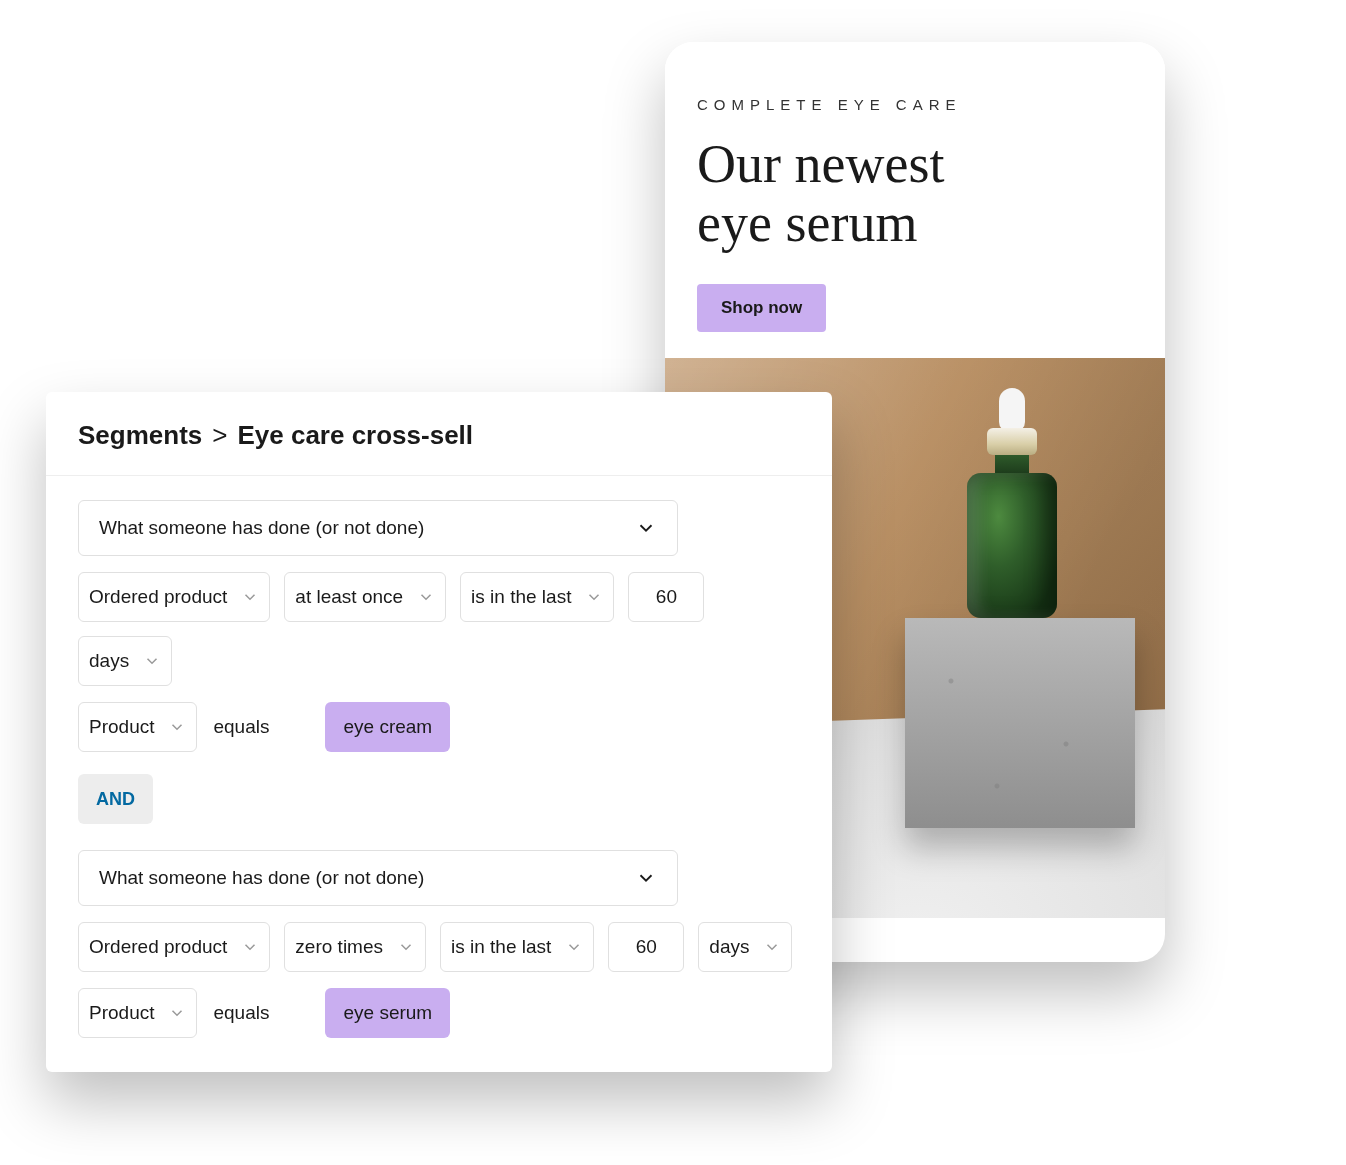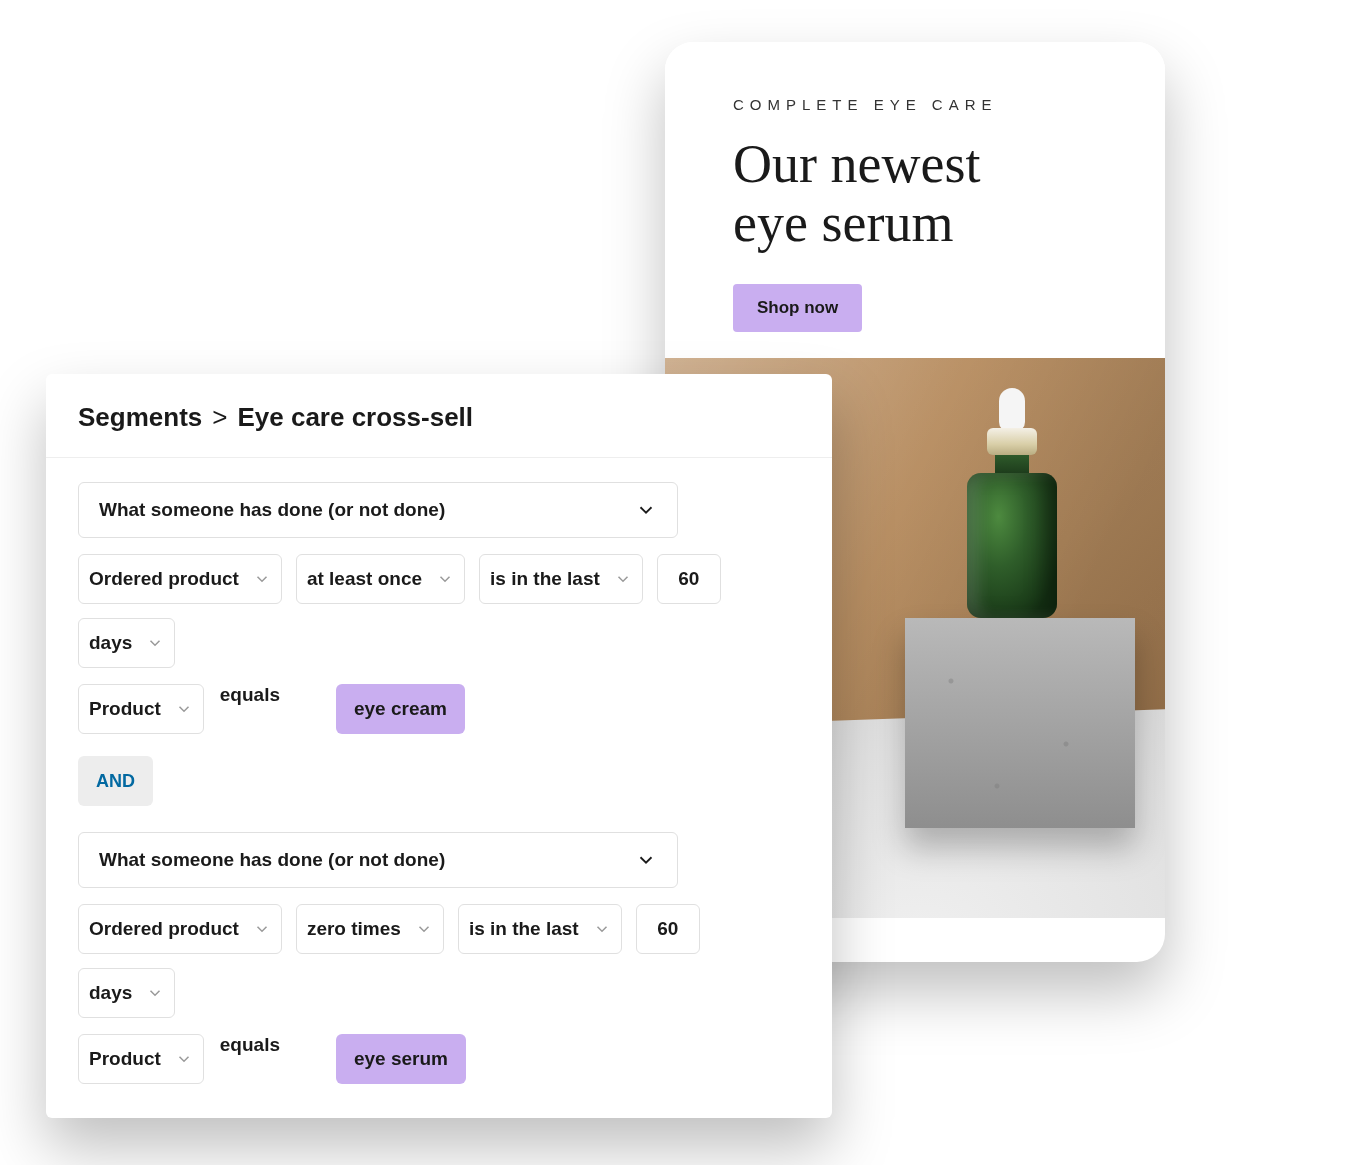--- a/index.html
+++ b/index.html
@@ -17,21 +17,21 @@
     left: 665px;
     top: 42px;
     width: 500px;
     height: 920px;
     background: #fff;
     border-radius: 28px;
     box-shadow: 0 30px 60px rgba(0,0,0,0.25);
     overflow: hidden;
   }
   .promo-top {
-    padding: 54px 44px 26px 68px;
+    padding: 54px 44px 26px 32px;
     background: #fff;
   }
   .promo-eyebrow {
     font-size: 15px;
     letter-spacing: 6px;
     color: #333;
     text-transform: uppercase;
     font-weight: 500;
     margin-bottom: 22px;
   }
@@ -138,21 +138,21 @@
   .jar .glass{
     position:absolute; top:30px; left:6px; right:6px; bottom:0;
     background: radial-gradient(ellipse at 40% 30%, #3f7a34 0%, #1c3c1a 70%);
     border-radius: 10px;
   }
 
   
   .segments-panel {
     position: absolute;
     left: 46px;
-    top: 374px;
+    top: 392px;
     width: 786px;
     background: #fff;
     border-radius: 6px;
     box-shadow: 0 30px 60px rgba(0,0,0,0.25);
     padding-bottom: 34px;
   }
   .segments-header {
     padding: 28px 32px 24px 32px;
     border-bottom: 1px solid #eee;
   }
@@ -180,23 +180,23 @@
     height: 50px;
     padding: 0 10px;
     cursor: pointer;
   }
   .dropdown.wide { width: 600px; justify-content: space-between; padding: 0 20px; height: 56px; }
   .dropdown .chev { margin-left: 14px; color: #9a9a9a; display:inline-flex; }
   .dropdown.wide .chev { color:#1a1a1a; }
   .dropdown .chev svg { width: 18px; height: 18px; stroke: currentColor; stroke-width: 2; fill: none; }
   .dropdown.wide .chev svg { width: 22px; height: 22px; }
 
-  .numbox { width: 64px; justify-content: center; cursor: text; }
-
-  .row { display: flex; flex-wrap: wrap; gap: 14px; margin-top: 16px; font-weight: bold; }
+  .numbox { width: 76px; justify-content: center; cursor: text; }
+
+  .row { display: flex; flex-wrap: wrap; gap: 14px; align-items: center; margin-top: 16px; }
   .row.first { margin-top: 0; }
 
   .plain-label { font-size: 19px; color: #1a1a1a; padding: 0 2px; }
 
   .tag {
     background: #c9aef0;
     border-radius: 6px;
     padding: 12px 18px;
     font-size: 19px;
     color: #1a1a1a;

